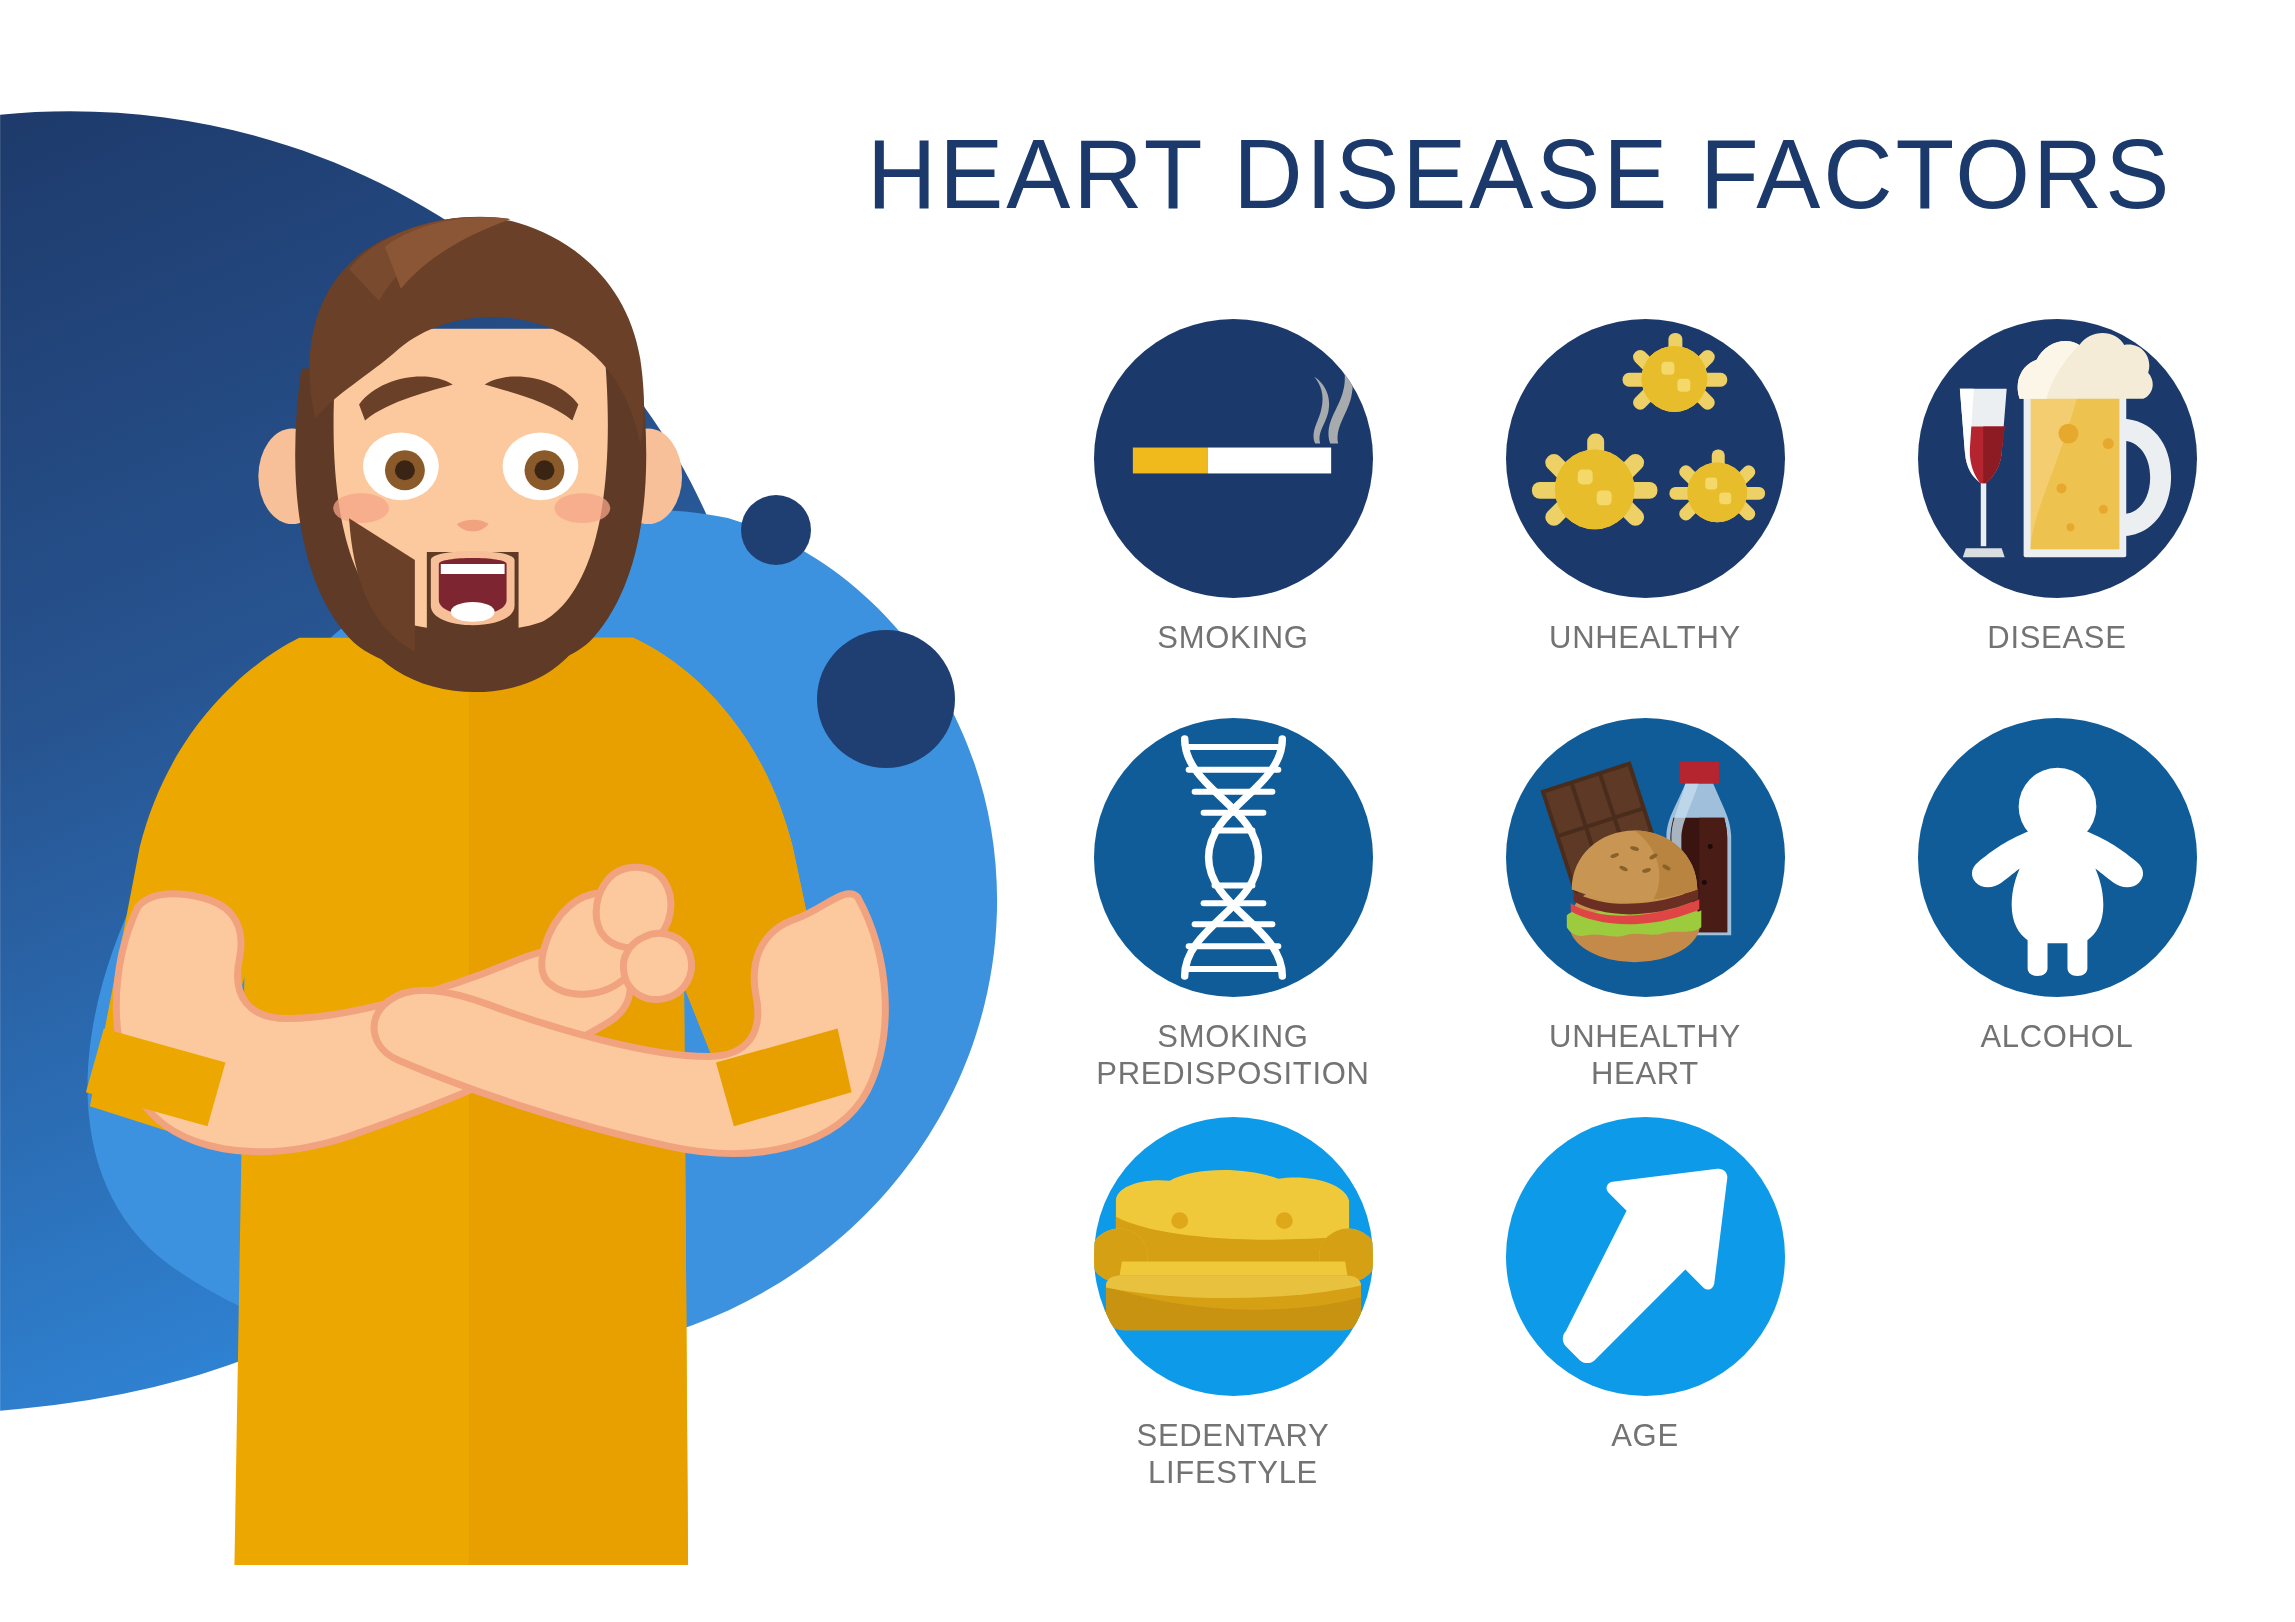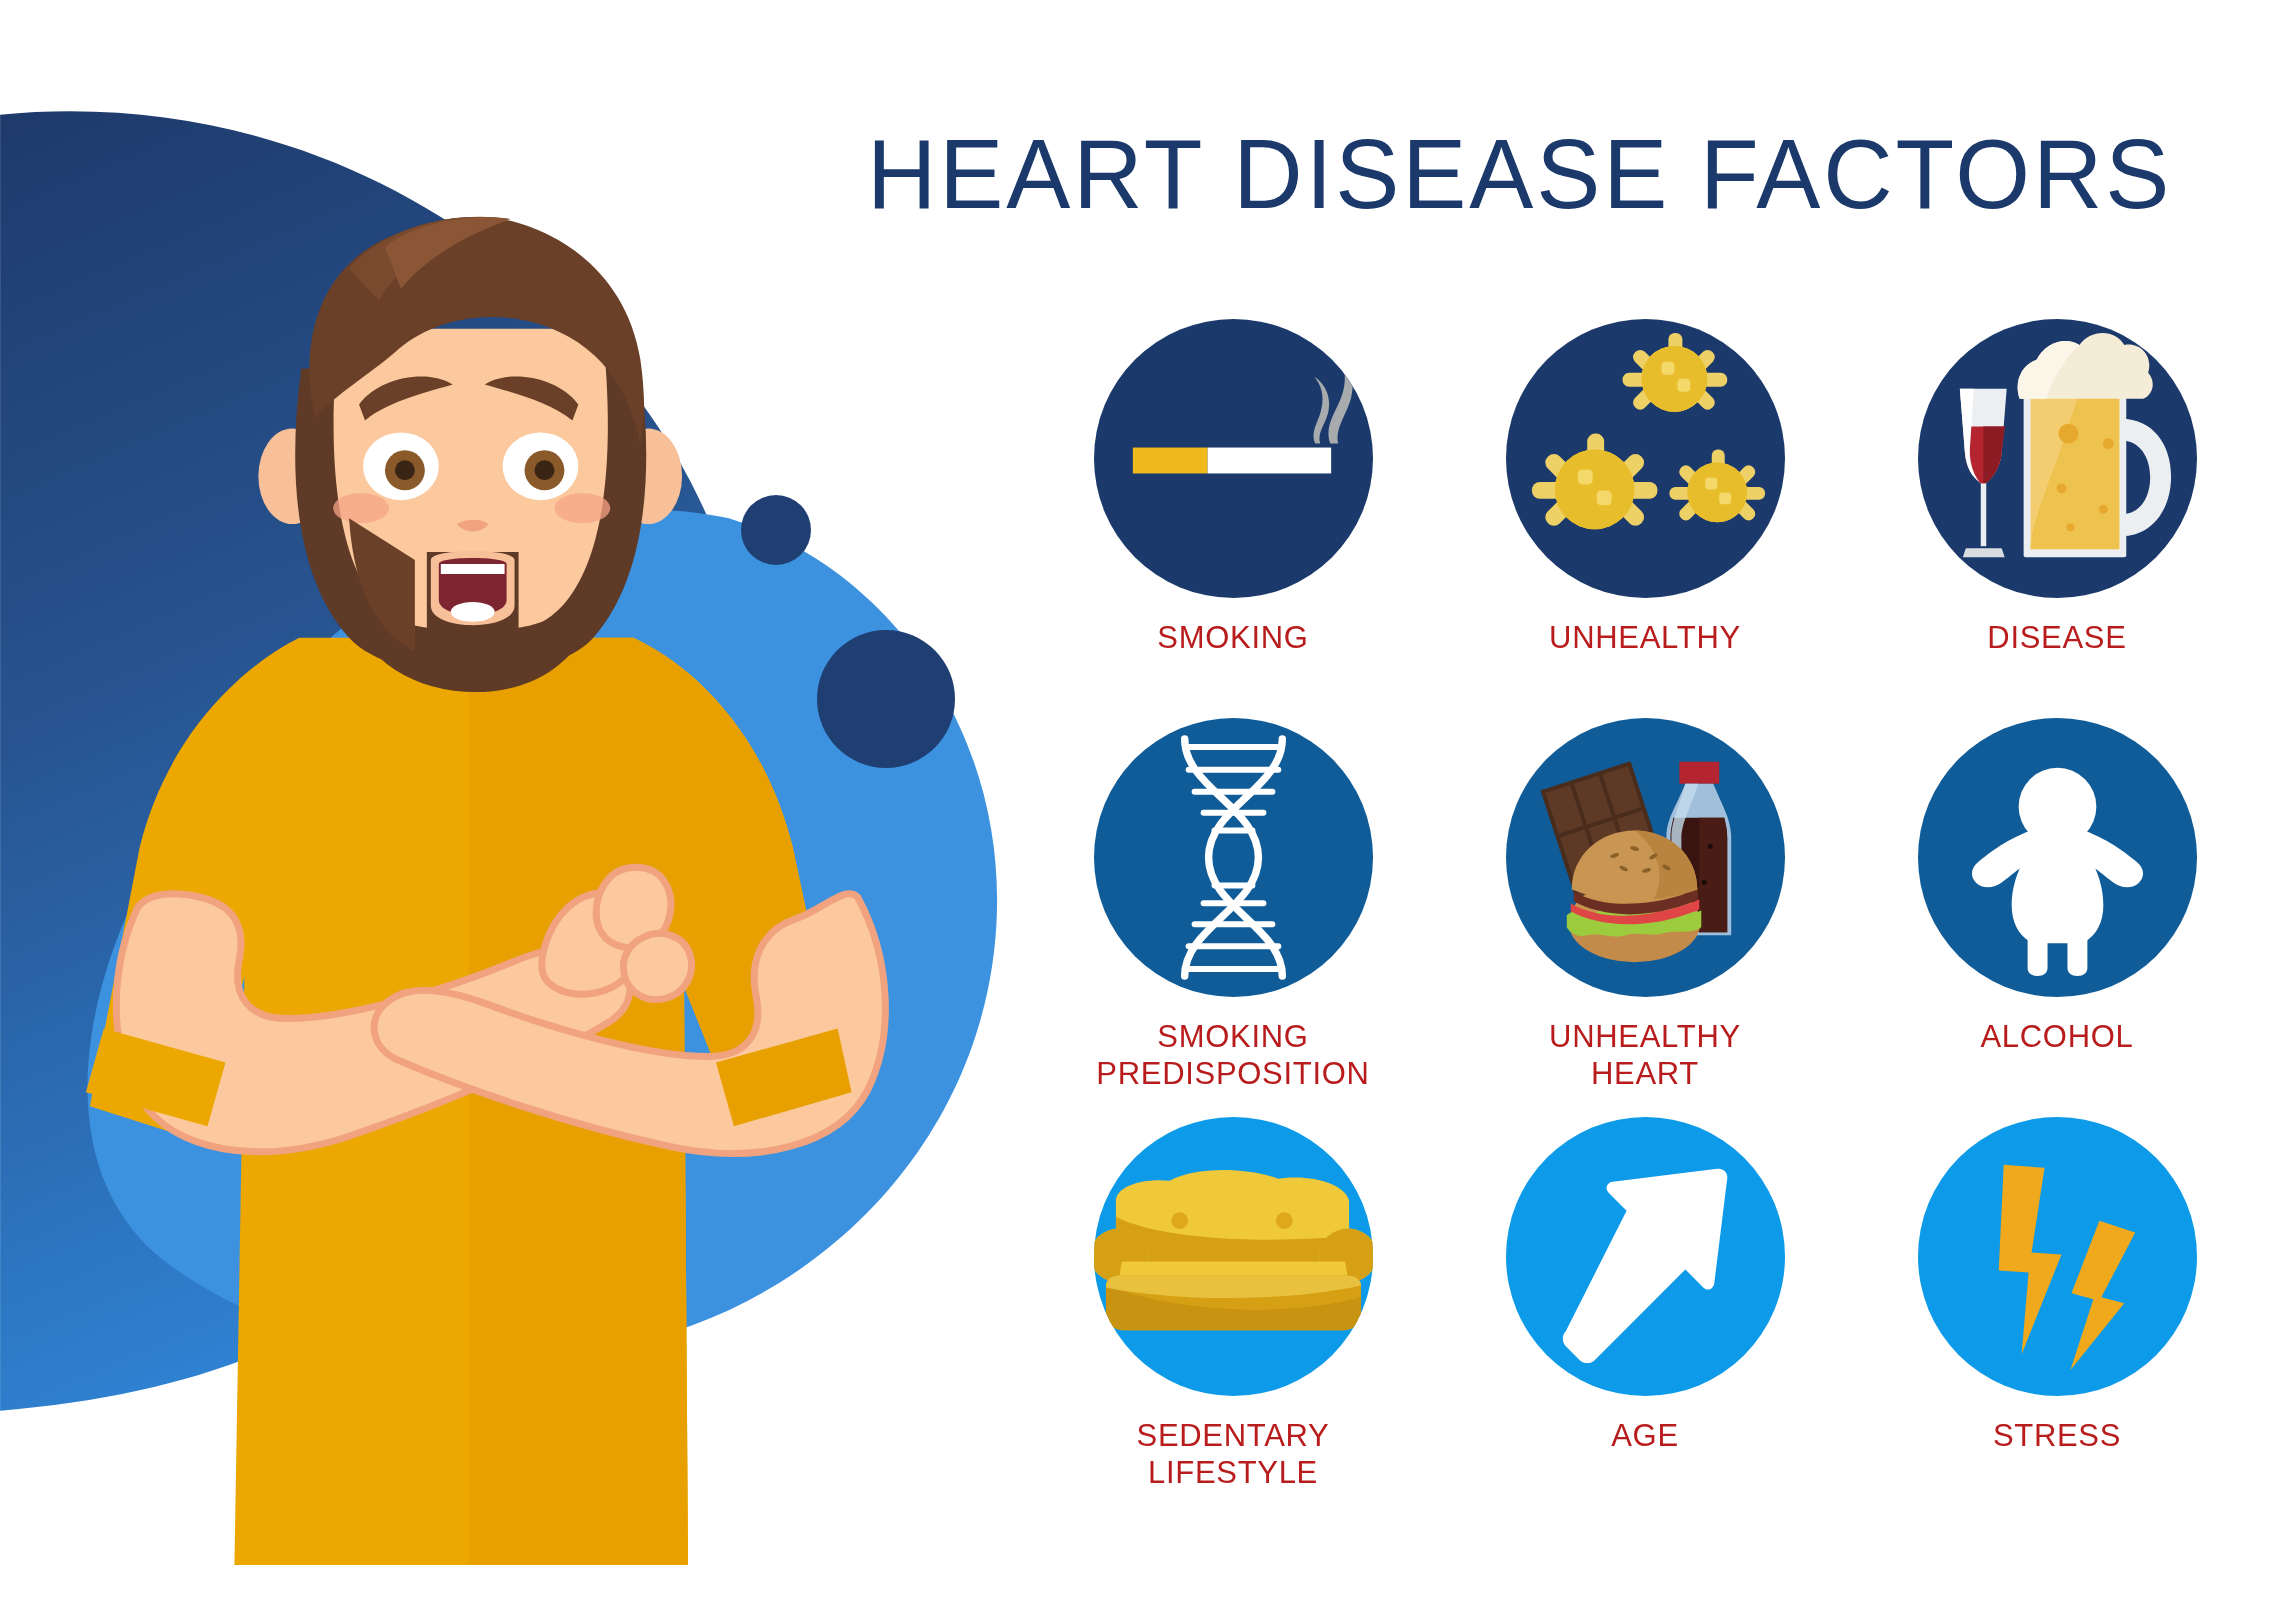--- a/index.html
+++ b/index.html
@@ -26,21 +26,21 @@
     display:grid;grid-template-columns:repeat(3,1fr);
     grid-template-rows:repeat(3,399px);
     align-items:start;justify-items:center;
   }
   .cell{display:flex;flex-direction:column;align-items:center;width:100%;}
   .circle{
     width:279px;height:279px;border-radius:50%;
     position:relative;overflow:hidden;flex:none;
   }
   .cap{
-    margin-top:22px;text-align:center;color:#b91c1c;
+    margin-top:22px;text-align:center;color:#737373;
     font-size:31px;line-height:1.18;letter-spacing:0.7px;
     font-weight:400;white-space:pre-line;
   }
 
   .circle svg{position:absolute;left:0;top:0;width:100%;height:100%;}
 </style>
 </head>
 <body>
 
 <div id="bg">
@@ -401,24 +401,15 @@
       <svg viewBox="0 0 560 560">
         <path d="M120,430 C112,438 112,452 120,460 L148,488 C156,496 170,496 178,488
                  L360,306 L396,342 C404,350 416,346 418,334 L444,124
                  C446,112 436,102 424,104 L214,130 C202,132 198,144 206,152
                  L242,188 Z" fill="#ffffff"></path>
       </svg>
     </div>
     <div class="cap">AGE</div>
   </div>
 
-  <div class="cell">
-    <div class="circle" style="background:#0d9ae8;">
-      <svg viewBox="0 0 560 560">
-        <path d="M172,96 L254,102 L228,272 L288,276 L208,476 L222,312 L162,308 Z" fill="#f0a91c"></path>
-        <path d="M364,208 L436,232 L368,362 L414,374 L306,508 L352,366 L308,354 Z" fill="#f0a91c"></path>
-      </svg>
-    </div>
-    <div class="cap">STRESS</div>
-  </div>
 
 </div>
 
 
 </body></html>

